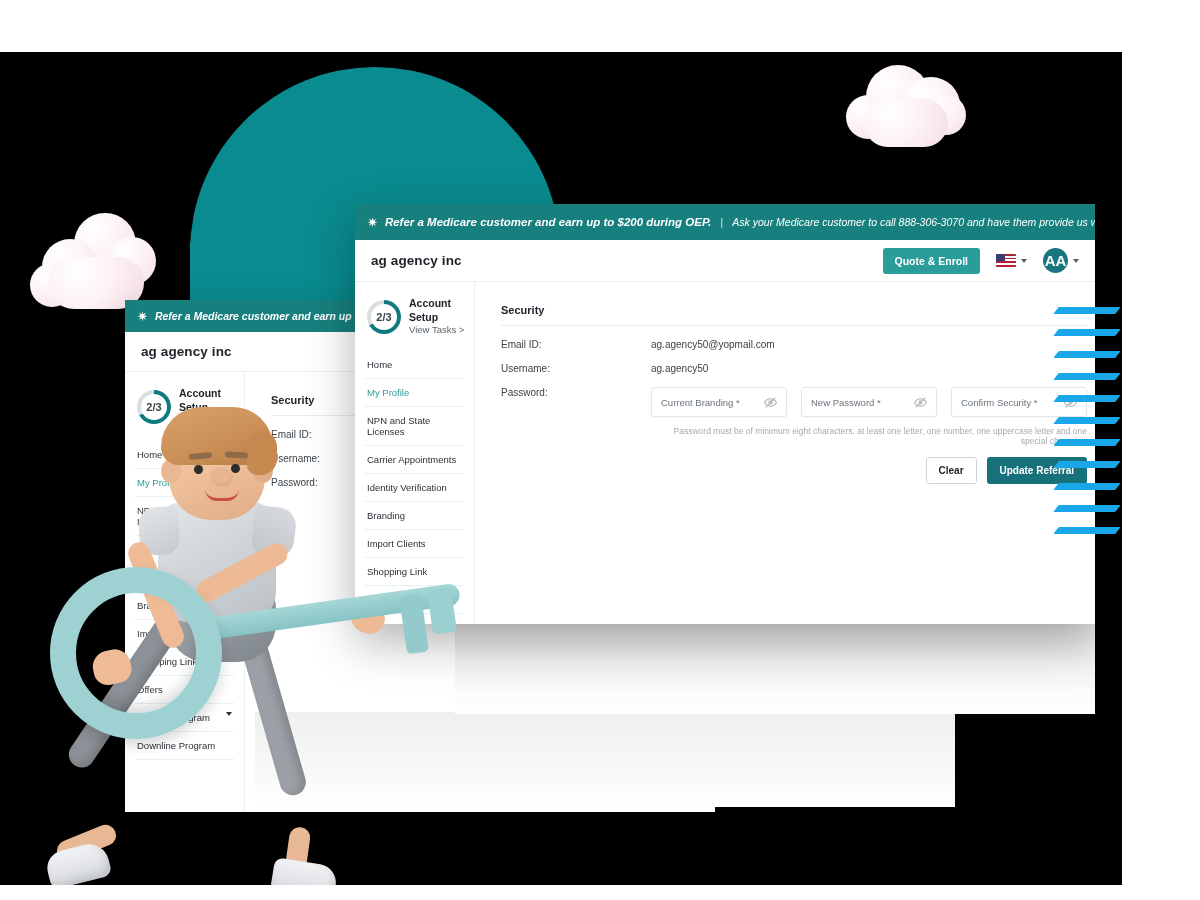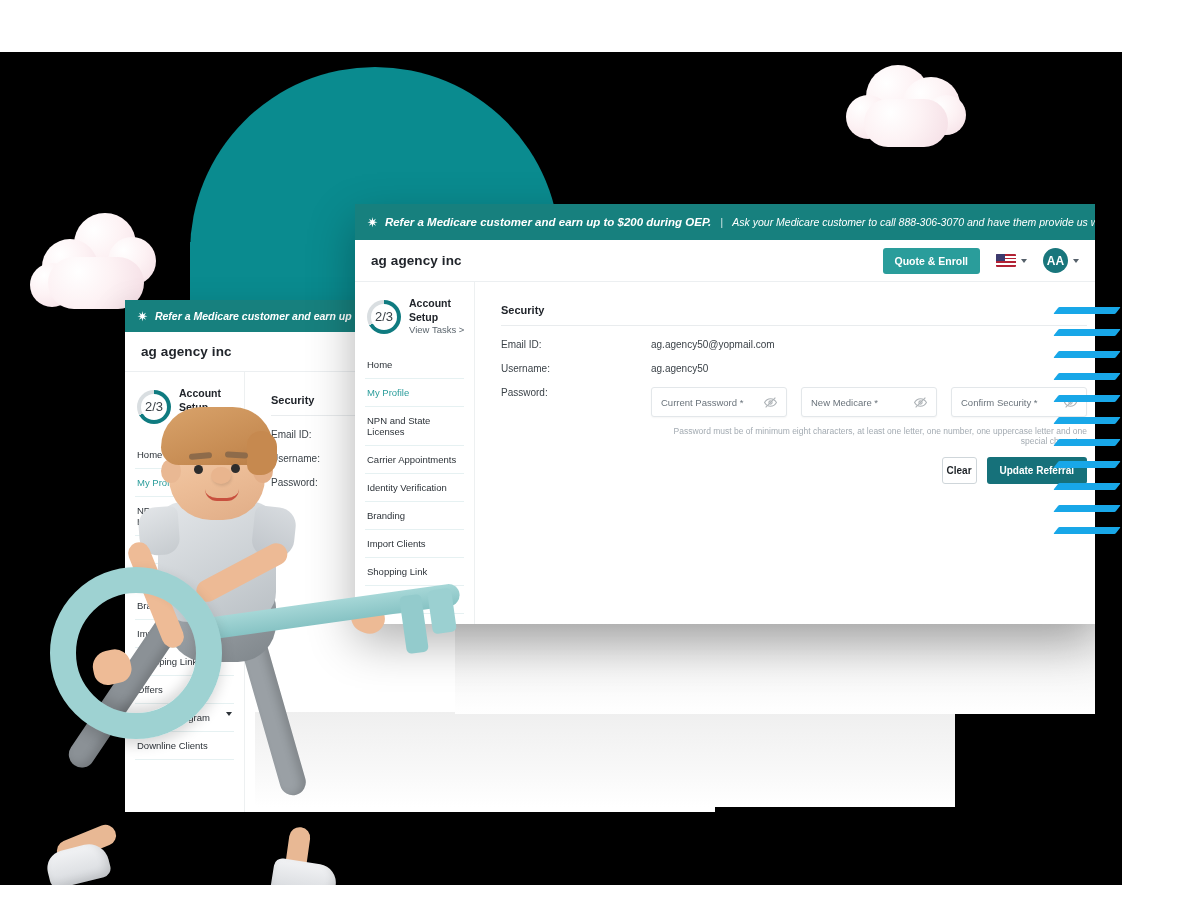--- a/index.html
+++ b/index.html
@@ -83,36 +83,36 @@
     width: 20px; height: 13px; border-radius: 1px; overflow: hidden; position: relative;
     background: linear-gradient(#b22234 0 14%, #fff 14% 28%, #b22234 28% 42%, #fff 42% 56%,
                 #b22234 56% 70%, #fff 70% 84%, #b22234 84% 100%);
   }
   .flag::before {
     content: ""; position: absolute; left: 0; top: 0; width: 9px; height: 7px; background: #3c3b6e;
   }
   .caret { width: 0; height: 0; border-left: 3.5px solid transparent; border-right: 3.5px solid transparent; border-top: 4px solid #55606a; }
   .avatar {
     width: 25px; height: 25px; border-radius: 50%; background: #19767c; color: #fff;
-    display: flex; align-items: center; justify-content: center; font-size: 12px; font-weight: bold;
+    display: flex; align-items: center; justify-content: center; font-size: 15px; font-weight: bold;
   }
 
   
   .appbody { display: flex; height: calc(100% - 78px); background: #ffffff; }
   .sidebar { width: 120px; border-right: 1px solid #edf0f1; padding: 14px 0 0 0; flex: 0 0 120px; }
   .setup { display: flex; align-items: center; gap: 8px; padding: 0 0 0 12px; margin-bottom: 14px; }
   .ring {
     width: 34px; height: 34px; border-radius: 50%; flex: 0 0 34px; position: relative;
     background: conic-gradient(#0f7b80 0deg 240deg, #d9dee1 240deg 360deg);
     display: flex; align-items: center; justify-content: center;
   }
   .ring::after {
     content: ""; position: absolute; inset: 4px; background: #fff; border-radius: 50%;
   }
-  .ring span { position: relative; z-index: 2; font-size: 13px; color: #3b4248; font-weight: 400; }
+  .ring span { position: relative; z-index: 2; font-size: 11px; color: #3b4248; font-weight: 700; }
   .setup-txt .t1 { font-size: 10.5px; font-weight: bold; color: #21252b; line-height: 1.35; }
   .setup-txt .t2 { font-size: 9.5px; color: #5c666e; line-height: 1.35; }
 
   .navlist { padding: 0 10px; }
   .navitem {
     font-size: 9.5px; color: #2c3238; padding: 8px 2px; border-bottom: 1px solid #e6f1f2;
     cursor: pointer; display: flex; align-items: flex-start; justify-content: space-between;
   }
   .navitem.active { color: #2a9d9b; }
   .navitem .dd { width: 0; height: 0; border-left: 3.5px solid transparent; border-right: 3.5px solid transparent; border-top: 4px solid #2c3238; }
@@ -127,21 +127,21 @@
   .pwdfield {
     width: 136px; height: 30px; border: 1px solid #e3e7ea; border-radius: 3px; background: #fff;
     display: flex; align-items: center; justify-content: space-between; padding: 0 9px;
     font-size: 9.5px; color: #6a737b; box-shadow: 0 1px 2px rgba(0,0,0,.04);
   }
   .eye { width: 13px; height: 13px; opacity: .55; }
   .hint { font-size: 8.5px; color: #a3abb2; text-align: right; margin-top: 9px; }
   .actions { display: flex; gap: 10px; justify-content: flex-end; margin-top: 11px; }
   .btn-clear {
     background: #fff; color: #1d2227; border: 1px solid #cfd6da; font-size: 10px; font-weight: bold;
-    padding: 7px 4px; border-radius: 3px; cursor: pointer; font-family: inherit;
+    padding: 7px 12px; border-radius: 3px; cursor: pointer; font-family: inherit;
   }
   .btn-update {
     background: #16717a; color: #fff; border: none; font-size: 10px; font-weight: bold;
     padding: 8px 13px; border-radius: 3px; cursor: pointer; font-family: inherit;
   }
 
   
   .win-back .promo { height: 32px; }
   .win-back .promo .p1 { font-size: 10.5px; }
   .win-back .apphead { height: 40px; }
@@ -335,21 +335,21 @@
                 <span>Shopping Link</span>
               </div>
               <div class="navitem">
                 <span>Offers</span>
               </div>
               <div class="navitem">
                 <span>Referral Program</span>
                 <span class="dd"></span>
               </div>
               <div class="navitem">
-                <span>Downline Clients</span>
+                <span>Downline Program</span>
               </div>
             </div>
         </div>
         <div class="content">
           <div class="sec-title">Security</div>
           <div class="row">
             <span class="lbl">Email ID:</span>
             <span class="val">ag.agency50@yopmail.com</span>
           </div>
           <div class="row">
@@ -446,29 +446,29 @@
           <div class="row">
             <span class="lbl">Username:</span>
             <span class="val">ag.agency50</span>
           </div>
 
           <div class="row">
             <span class="lbl">Password:</span>
             <div style="flex:1;">
               <div class="pwdrow">
                   <div class="pwdfield">
-                    <span>Current Password *</span>
+                    <span>Current Branding *</span>
                     <span class="eye"><svg viewBox="0 0 24 24" width="13" height="13" fill="none" stroke="#6a737b" stroke-width="2">
                         <path d="M1 12s4-7 11-7 11 7 11 7-4 7-11 7S1 12 1 12z"></path>
                         <circle cx="12" cy="12" r="3"></circle>
                         <line x1="3" y1="21" x2="21" y2="3"></line>
                       </svg></span>
                   </div>
                   <div class="pwdfield">
-                    <span>New Medicare *</span>
+                    <span>New Password *</span>
                     <span class="eye"><svg viewBox="0 0 24 24" width="13" height="13" fill="none" stroke="#6a737b" stroke-width="2">
                         <path d="M1 12s4-7 11-7 11 7 11 7-4 7-11 7S1 12 1 12z"></path>
                         <circle cx="12" cy="12" r="3"></circle>
                         <line x1="3" y1="21" x2="21" y2="3"></line>
                       </svg></span>
                   </div>
                   <div class="pwdfield">
                     <span>Confirm Security *</span>
                     <span class="eye"><svg viewBox="0 0 24 24" width="13" height="13" fill="none" stroke="#6a737b" stroke-width="2">
                         <path d="M1 12s4-7 11-7 11 7 11 7-4 7-11 7S1 12 1 12z"></path>

